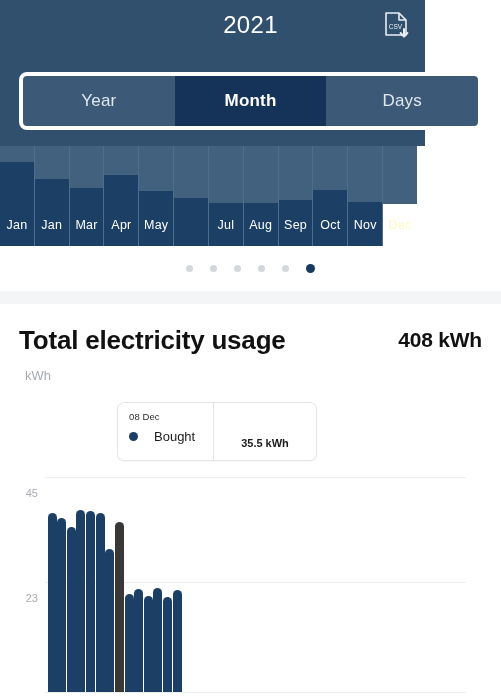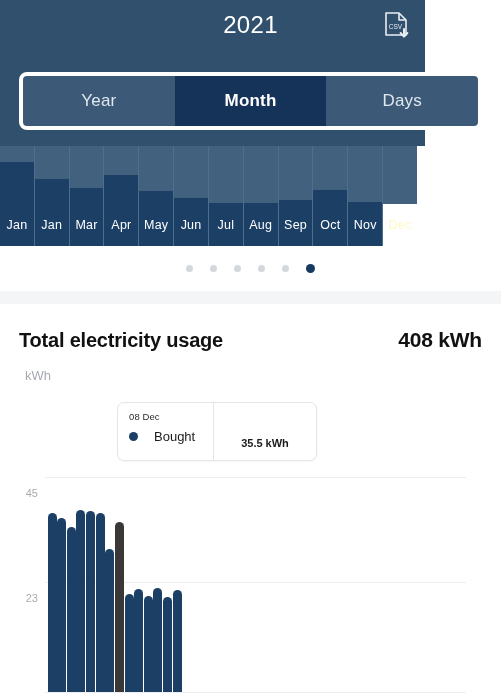--- a/index.html
+++ b/index.html
@@ -112,21 +112,21 @@
 
   
   .usage-row {
     position: absolute; top: 323px; left: 0;
     width: 501px; height: 34px;
     padding: 0 19px;
     display: flex; align-items: center; justify-content: space-between;
   }
   .usage-title {
     color: #111111;
-    font-size: 20px;
+    font-size: 26px;
     font-weight: 700;
     letter-spacing: -.2px;
   }
   .usage-value {
     color: #111111;
     font-size: 21px;
     font-weight: 700;
     letter-spacing: -.2px;
   }
   .unit-label {
@@ -224,21 +224,20 @@
     <div class="month-cell">
       <div class="month-fill" style="height: 71%;"></div>
       <div class="month-label">Apr</div>
     </div>
     <div class="month-cell">
       <div class="month-fill" style="height: 55%;"></div>
       <div class="month-label">May</div>
     </div>
     <div class="month-cell">
       <div class="month-fill" style="height: 48%;"></div>
-      <div class="month-label">Jun</div>
     </div>
     <div class="month-cell">
       <div class="month-fill" style="height: 43%;"></div>
       <div class="month-label">Jul</div>
     </div>
     <div class="month-cell">
       <div class="month-fill" style="height: 43%;"></div>
       <div class="month-label">Aug</div>
     </div>
     <div class="month-cell">

